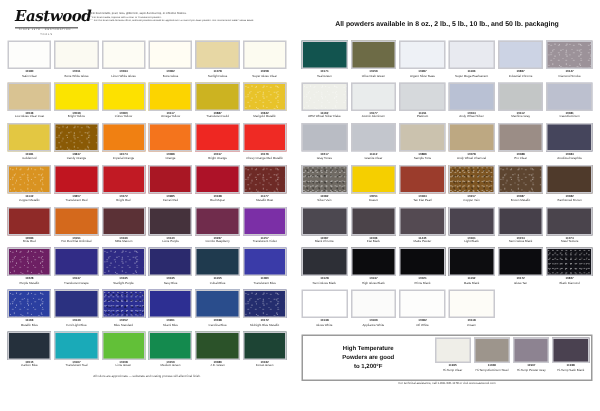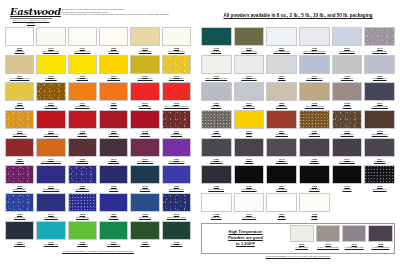--- a/index.html
+++ b/index.html
@@ -2,21 +2,21 @@
 <html><head>
 <meta charset="utf-8">
 <style>
   html,body{margin:0;padding:0;background:#ffffff;}
   body{width:400px;height:274px;overflow:hidden;
        font-family:"Liberation Sans",sans-serif;color:#1a1a1a;}
 
   .page{position:relative;width:400px;height:274px;background:#fff;}
 
   
-  .panel{position:absolute;top:0;height:274px;box-sizing:border-box;text-decoration:underline;}
+  .panel{position:absolute;top:0;height:274px;box-sizing:border-box;}
   .panel-left{left:0;width:196px;padding:7px 5px 0 5px;}
   .panel-right{left:196px;width:204px;padding:7px 5px 0 5px;}
 
   
   .masthead{display:flex;align-items:flex-start;gap:4px;height:20px;}
   .logo{flex:0 0 auto;width:46px;padding-left:5px;}
   .logo-word{font-family:"DejaVu Serif",serif;font-style:italic;font-weight:700;
              font-size:10px;letter-spacing:-.3px;color:#111;line-height:10px;}
   .logo-rule{margin-top:1px;border-top:.5px solid #777;width:42px;}
   .logo-sub{font-size:1.7px;letter-spacing:.5px;color:#555;line-height:3px;

